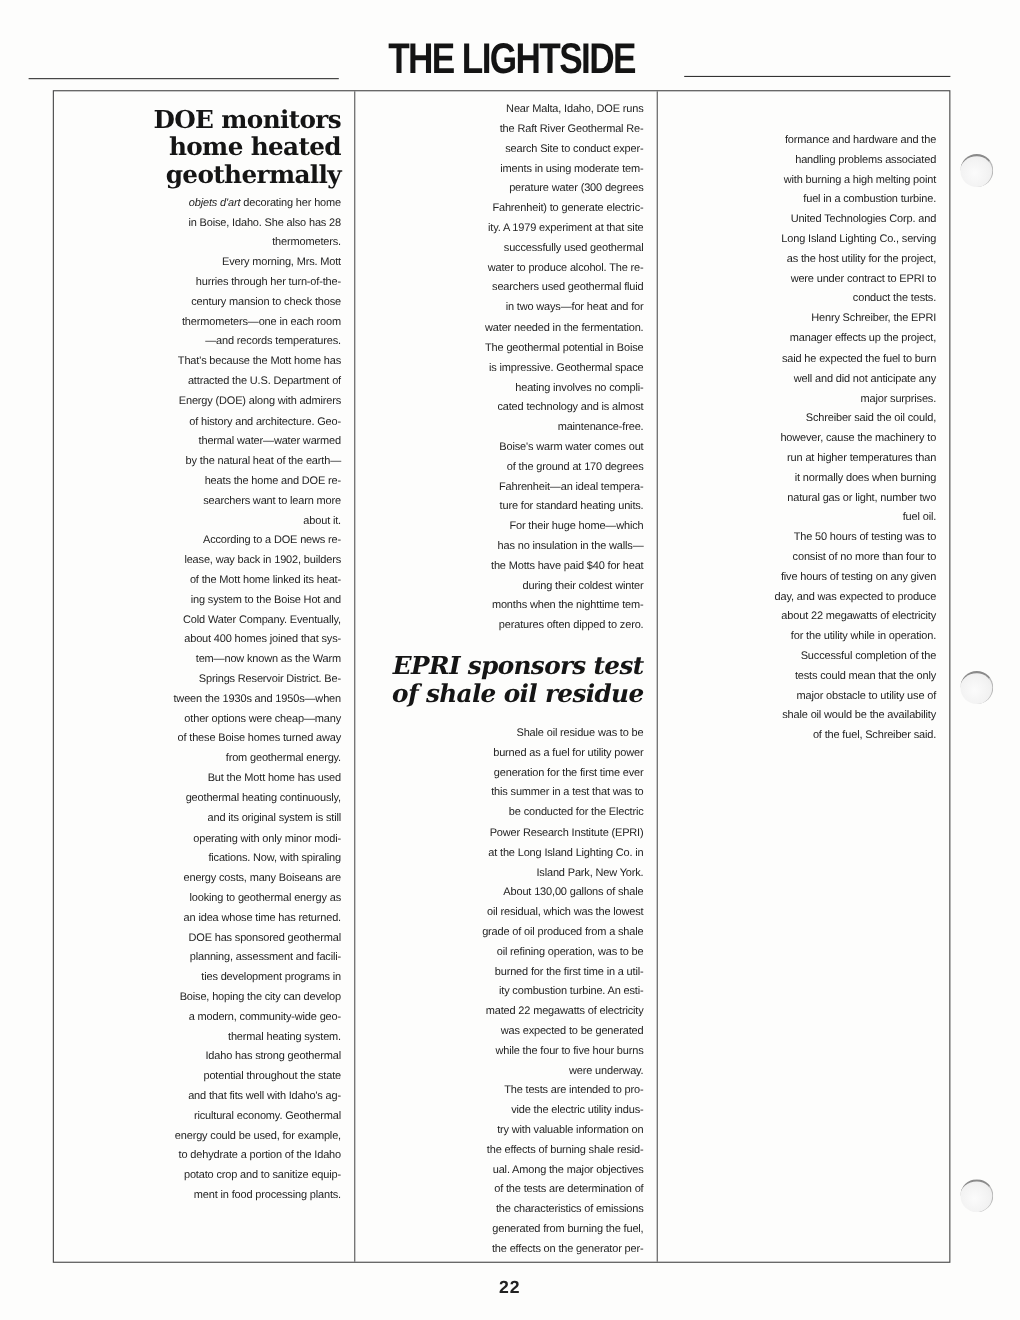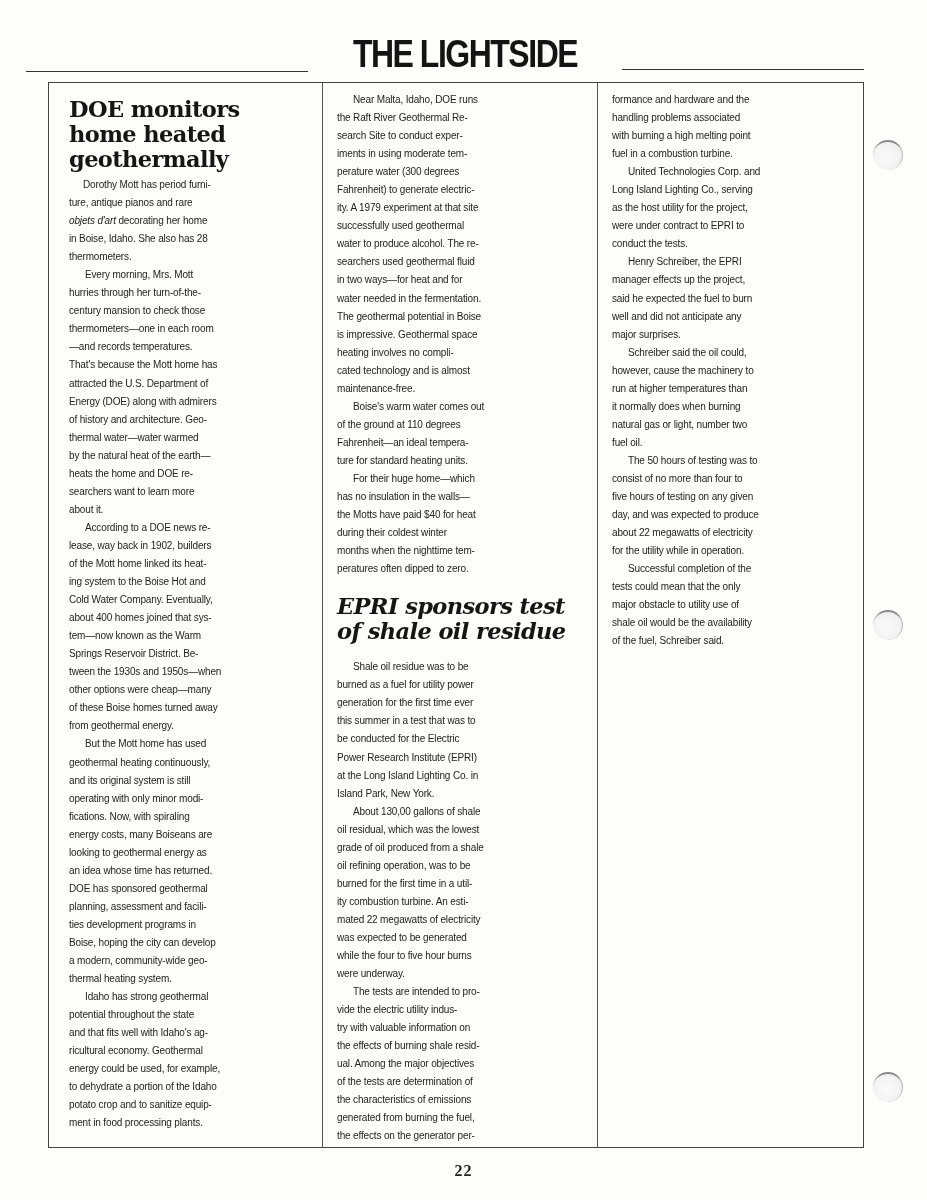--- a/index.html
+++ b/index.html
@@ -11,46 +11,46 @@
     .masthead .rule-right { position: absolute; left: 622px; top: 39px; width: 242px; height: 0; border-top: 1.5px solid #333; }
     .masthead .title {
       position: absolute; left: 300px; top: 0; width: 330px; text-align: center;
       font-family: "Liberation Sans", "DejaVu Sans", sans-serif; font-weight: bold;
       font-size: 39px; letter-spacing: -1.8px; color: #141414; line-height: 48px;
       transform: scaleX(0.82); transform-origin: center;
     }
 
     .frame {
       position: absolute; left: 48px; top: 82px; width: 816px; height: 1066px;
-      border: 1.5px solid #444; display: flex;
+      border: 1.5px solid #444; display: flex; text-align: right;
     }
     .col { position: relative; height: 100%; padding: 8px 12px 0 16px; }
     .col1 { width: 274px; border-right: 1.5px solid #555; padding-left: 20px; }
     .col2 { width: 275px; border-right: 1.5px solid #555; padding-left: 14px; }
     .col3 { flex: 1; padding-left: 14px; }
 
     h2.headline {
       font-family: "DejaVu Serif", serif; font-weight: bold; font-size: 22.5px;
       line-height: 25px; letter-spacing: -0.6px; color: #151515; margin-bottom: 2px;
     }
     .col1 h2.headline { margin-top: 6px; margin-bottom: 4px; }
     .col2 h2.headline { margin-top: 16px; margin-bottom: 14px; font-style: italic; }
 
     p.para {
       font-family: Liberation Sans, sans-serif; font-size: 10px; line-height: 18.05px;
       color: #232323; text-indent: 16px; letter-spacing: -0.15px;
       white-space: pre-line;
     }
-    p.para.noindent { text-indent: 0; }
+    p.para.noindent { text-indent: 0; margin-top: 28px; }
     .col1 p.para:first-of-type { text-indent: 14px; }
     em.italic { font-style: italic; }
 
     .page-number {
       position: absolute; left: 0; width: 927px; top: 1162px; text-align: center;
-      font-family: Liberation Serif, serif; font-weight: bold; font-size: 16px; color: #222;
+      font-family: Liberation Sans, sans-serif; font-weight: bold; font-size: 16px; color: #222;
       letter-spacing: 1px;
     }
 
     .hole {
       position: absolute; width: 30px; height: 30px; border-radius: 50%;
       background: radial-gradient(circle at 45% 55%, #fbfbfb 0%, #f2f2f2 60%, #e6e6e6 100%);
       border-top: 2px solid #8a8a8a; border-right: 1px solid #b8b8b8;
     }
   </style>
 </head>
@@ -63,23 +63,21 @@
 </div>
 
 <div class="frame">
 
   <div class="col col1">
     <h2 class="headline">
       <span>DOE monitors</span><br>
       <span>home heated</span><br>
       <span>geothermally</span>
     </h2>
-    <p class="para"><span>Dorothy Mott has period furni-
-ture, antique pianos and rare
-</span><em class="italic">objets d'art</em><span> decorating her home
+    <p class="para"><em class="italic">objets d'art</em><span> decorating her home
 in Boise, Idaho. She also has 28
 thermometers.</span></p>
     <p class="para">Every morning, Mrs. Mott
 hurries through her turn-of-the-
 century mansion to check those
 thermometers—one in each room
 —and records temperatures.
 That's because the Mott home has
 attracted the U.S. Department of
 Energy (DOE) along with admirers
@@ -137,21 +135,21 @@
 water to produce alcohol. The re-
 searchers used geothermal fluid
 in two ways—for heat and for
 water needed in the fermentation.
 The geothermal potential in Boise
 is impressive. Geothermal space
 heating involves no compli-
 cated technology and is almost
 maintenance-free.</p>
     <p class="para">Boise's warm water comes out
-of the ground at 110 degrees
+of the ground at 170 degrees
 Fahrenheit—an ideal tempera-
 ture for standard heating units.</p>
     <p class="para">For their huge home—which
 has no insulation in the walls—
 the Motts have paid $40 for heat
 during their coldest winter
 months when the nighttime tem-
 peratures often dipped to zero.</p>
 
     <h2 class="headline">

